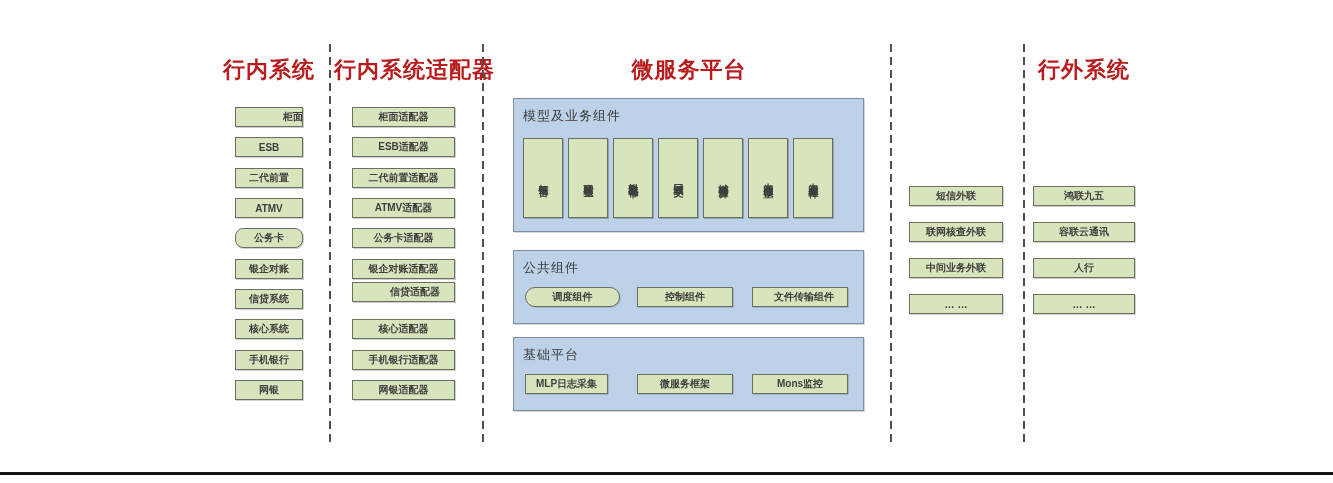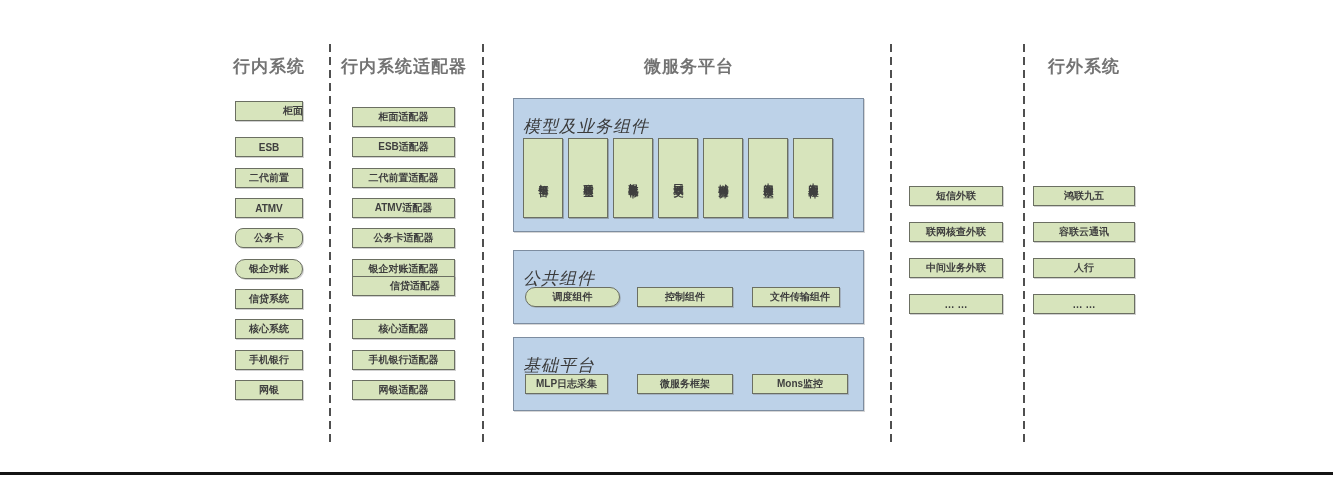--- a/index.html
+++ b/index.html
@@ -5,21 +5,21 @@
   html,body{margin:0;padding:0;background:#ffffff;}
   .canvas{
     position:relative;
     width:1333px;height:483px;
     background:#ffffff;
     font-family:"Liberation Sans","DejaVu Sans",sans-serif;
     overflow:hidden;
   }
   .col-title{
     position:absolute;top:55px;
-    font-size:17px;font-weight:bold;color:#737373;
+    font-size:22px;font-weight:bold;color:#b91c1c;
     text-align:center;letter-spacing:1px;white-space:nowrap;
   }
   .divider{
     position:absolute;top:44px;width:2px;height:398px;
     background:repeating-linear-gradient(to bottom,#4f4f4f 0px,#4f4f4f 8px,transparent 8px,transparent 13px);
   }
   .gbox{
     position:absolute;height:20px;box-sizing:border-box;
     background:#d7e4bc;border:1px solid #6b6f62;
     box-shadow:1px 1px 0 rgba(120,120,120,.35);
@@ -29,22 +29,22 @@
   .c1{left:235px;width:68px;}
   .c2{left:352px;width:103px;}
   .c4{left:909px;width:94px;}
   .c5{left:1033px;width:102px;}
   .panel{
     position:absolute;left:513px;width:351px;box-sizing:border-box;
     background:#bdd2e8;border:1px solid #7d8da0;
     box-shadow:1px 1px 0 rgba(120,120,120,.3);
   }
   .panel-label{
-    position:absolute;left:9px;top:16px;
-    font-size:17px;color:#3a3a3a;letter-spacing:1px;white-space:nowrap;font-style:italic;
+    position:absolute;left:9px;top:8px;
+    font-size:13px;color:#3a3a3a;letter-spacing:1px;white-space:nowrap;
   }
   .vbox{
     position:absolute;top:138px;width:40px;height:80px;box-sizing:border-box;
     background:#d7e4bc;border:1px solid #6b6f62;
     box-shadow:1px 1px 0 rgba(90,90,90,.4);
     display:flex;align-items:center;justify-content:center;
     writing-mode:vertical-rl;text-orientation:upright;
     font-size:10px;font-weight:bold;color:#3f3f3f;letter-spacing:1px;line-height:1;
   }
   .hrule{
@@ -59,59 +59,59 @@
   <div class="col-title" style="left:209px;width:120px;">行内系统</div>
   <div class="col-title" style="left:334px;width:140px;">行内系统适配器</div>
   <div class="col-title" style="left:619px;width:140px;">微服务平台</div>
   <div class="col-title" style="left:1024px;width:120px;">行外系统</div>
 
   <div class="divider" style="left:329px;"></div>
   <div class="divider" style="left:482px;"></div>
   <div class="divider" style="left:890px;"></div>
   <div class="divider" style="left:1023px;"></div>
 
-  <div class="gbox c1" style="top:101px;padding-left:48px;">柜面</div>
+  <div class="gbox c1" style="top:107px;padding-left:48px;">柜面</div>
   <div class="gbox c1" style="top:137px;">ESB</div>
   <div class="gbox c1" style="top:168px;">二代前置</div>
   <div class="gbox c1" style="top:198px;">ATMV</div>
   <div class="gbox c1" style="top:228px;border-radius:8px;">公务卡</div>
-  <div class="gbox c1" style="top:259px;border-radius:10px;">银企对账</div>
+  <div class="gbox c1" style="top:259px;">银企对账</div>
   <div class="gbox c1" style="top:289px;">信贷系统</div>
   <div class="gbox c1" style="top:319px;">核心系统</div>
   <div class="gbox c1" style="top:350px;">手机银行</div>
   <div class="gbox c1" style="top:380px;">网银</div>
 
   <div class="gbox c2" style="top:107px;">柜面适配器</div>
   <div class="gbox c2" style="top:137px;">ESB适配器</div>
   <div class="gbox c2" style="top:168px;">二代前置适配器</div>
   <div class="gbox c2" style="top:198px;">ATMV适配器</div>
   <div class="gbox c2" style="top:228px;">公务卡适配器</div>
   <div class="gbox c2" style="top:259px;">银企对账适配器</div>
-  <div class="gbox c2" style="top:276px;padding-left:23px;">信贷适配器</div>
+  <div class="gbox c2" style="top:282px;padding-left:23px;">信贷适配器</div>
   <div class="gbox c2" style="top:319px;">核心适配器</div>
   <div class="gbox c2" style="top:350px;">手机银行适配器</div>
   <div class="gbox c2" style="top:380px;">网银适配器</div>
 
   <div class="panel" style="top:98px;height:134px;">
     <div class="panel-label">模型及业务组件</div>
   </div>
   <div class="vbox" style="left:523px;">短信平台</div>
   <div class="vbox" style="left:568px;">联网核查</div>
   <div class="vbox" style="left:613px;">银联及银行卡</div>
   <div class="vbox" style="left:658px;">同城票交</div>
   <div class="vbox" style="left:703px;">城商行清算</div>
   <div class="vbox" style="left:748px;">中间业务模型</div>
   <div class="vbox" style="left:793px;">中间业务组件</div>
 
   <div class="panel" style="top:250px;height:74px;">
     <div class="panel-label">公共组件</div>
   </div>
   <div class="gbox" style="left:525px;top:287px;width:95px;border-radius:10px;">调度组件</div>
   <div class="gbox" style="left:637px;top:287px;width:96px;">控制组件</div>
-  <div class="gbox" style="left:752px;top:287px;width:88px;padding-left:8px;">文件传输组件</div>
+  <div class="gbox" style="left:752px;top:287px;width:96px;padding-left:8px;">文件传输组件</div>
 
   <div class="panel" style="top:337px;height:74px;">
     <div class="panel-label">基础平台</div>
   </div>
   <div class="gbox" style="left:525px;top:374px;width:83px;">MLP日志采集</div>
   <div class="gbox" style="left:637px;top:374px;width:96px;">微服务框架</div>
   <div class="gbox" style="left:752px;top:374px;width:96px;">Mons监控</div>
 
   <div class="gbox c4" style="top:186px;">短信外联</div>
   <div class="gbox c4" style="top:222px;">联网核查外联</div>

